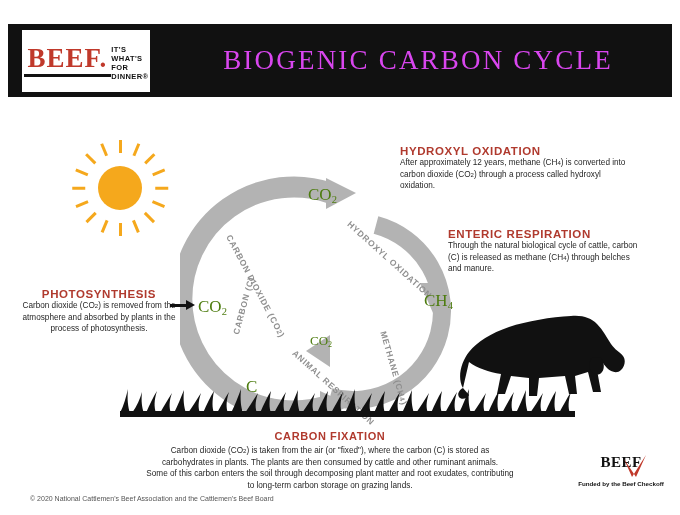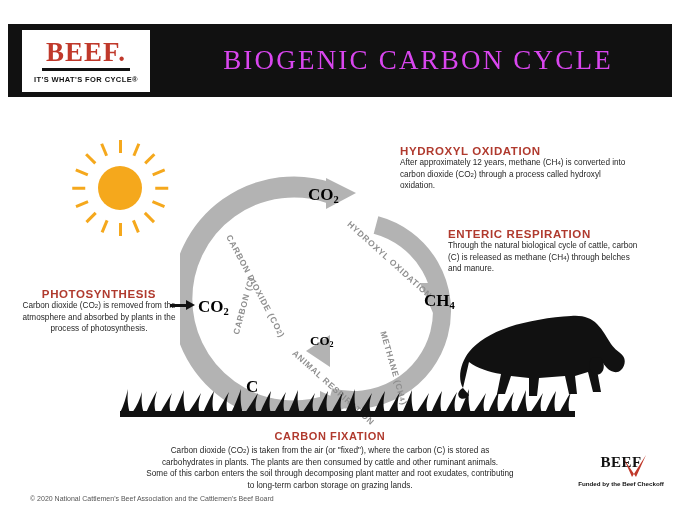--- a/index.html
+++ b/index.html
@@ -33,21 +33,21 @@
   .logo-box {
     position: absolute;
     left: 14px;
     top: 6px;
     width: 128px;
     height: 62px;
     background: #ffffff;
     border: 2px solid #ffffff;
     box-sizing: border-box;
     display: flex;
-    flex-direction: column;
+    flex-direction: row;
     align-items: center;
     justify-content: center;
   }
   .logo-beef {
     font-family: "Liberation Serif", serif;
     font-weight: bold;
     font-size: 27px;
     letter-spacing: 1px;
     color: #c0392b;
     line-height: 1;
@@ -117,22 +117,22 @@
   .cycle {
     position: absolute;
     left: 180px;
     top: 175px;
   }
 
   
   .mol {
     position: absolute;
     font-family: "Liberation Serif", serif;
-    font-weight: bold;
-    color: #000000;
+    font-weight: normal;
+    color: #4d7c0f;
     white-space: nowrap;
   }
   .mol .sub {
     font-size: 0.62em;
     vertical-align: -0.25em;
   }
   .mol-co2-top { left: 308px; top: 185px; font-size: 17px; }
   .mol-co2-left { left: 198px; top: 297px; font-size: 17px; }
   .mol-c-bottom { left: 246px; top: 377px; font-size: 17px; }
   .mol-co2-mid { left: 310px; top: 333px; font-size: 13px; }
@@ -263,21 +263,21 @@
   }
 </style>
 </head>
 <body>
 
 <div class="page">
 
   <div class="header">
     <div class="logo-box">
       <div class="logo-beef">BEEF.</div>
-      <div class="logo-tag">IT'S WHAT'S FOR CYCLE®</div>
+      <div class="logo-tag">IT'S WHAT'S FOR DINNER®</div>
     </div>
     <div class="header-title">BIOGENIC CARBON CYCLE</div>
   </div>
 
   <div class="sun-wrap">
     <div class="sun-core"></div>
     <div class="ray" style="transform:rotate(0deg)"></div>
     <div class="ray" style="transform:rotate(22.5deg)"></div>
     <div class="ray" style="transform:rotate(45deg)"></div>
     <div class="ray" style="transform:rotate(67.5deg)"></div>

